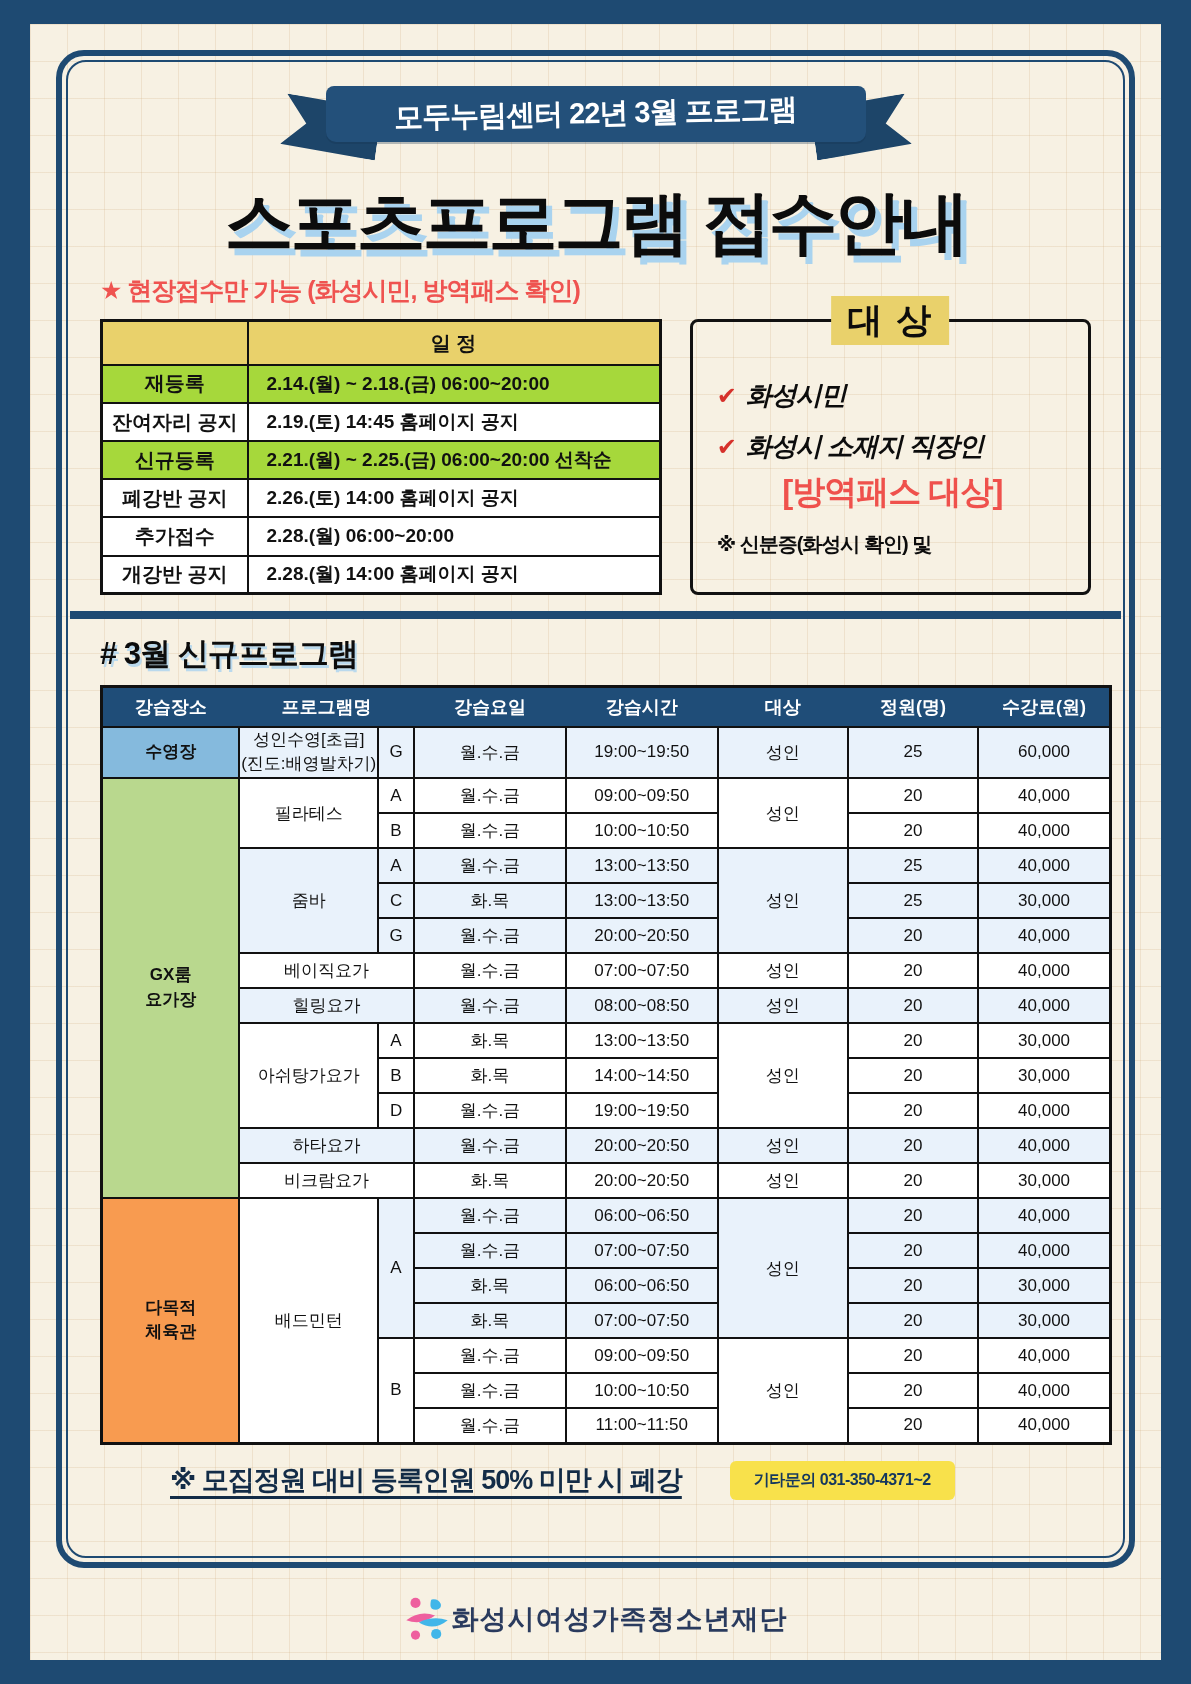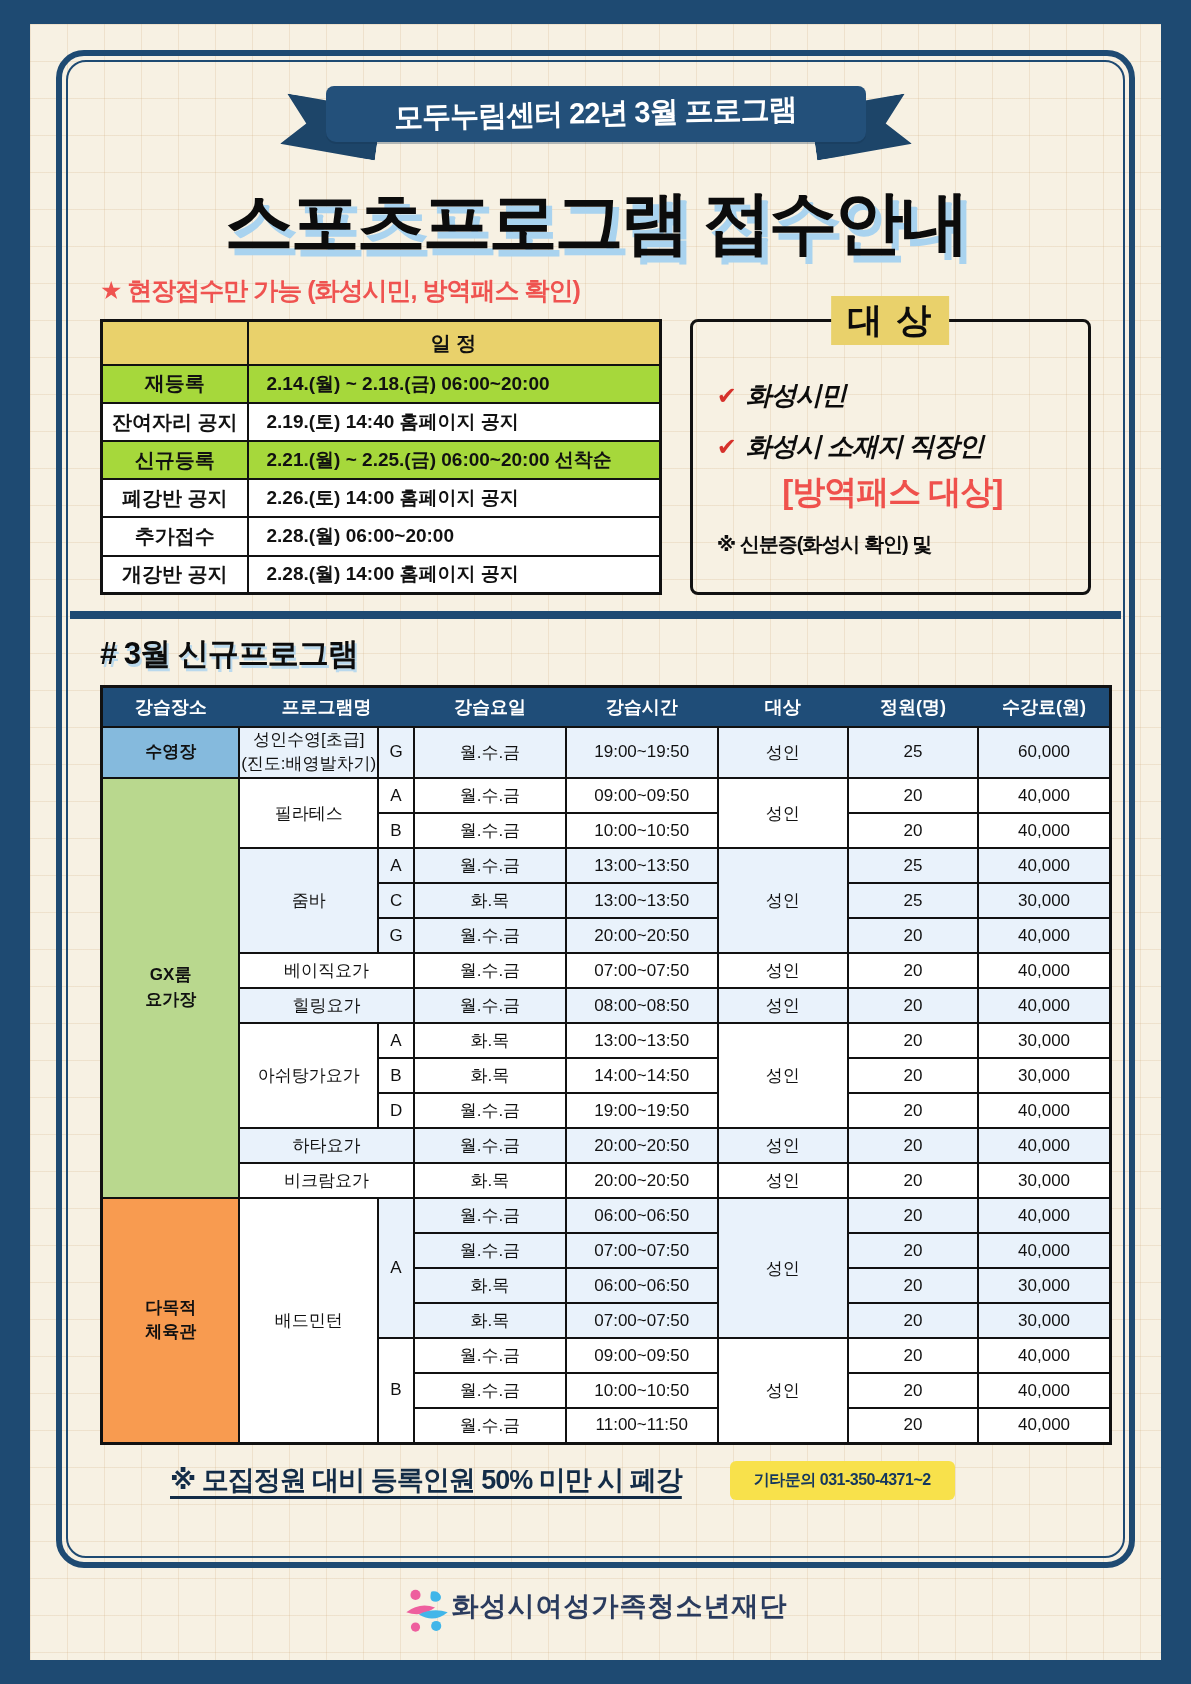--- a/index.html
+++ b/index.html
@@ -100,21 +100,21 @@
   .closure-note {
     margin-left:70px; font-size:27px; font-weight:900; color:#132c47; letter-spacing:-1px;
     text-decoration:underline; text-decoration-thickness:3px; text-underline-offset:7px;
   }
   .contact-pill {
     margin-left:48px; background:#f8e14b; color:#14375e; font-size:16px; font-weight:900;
     padding:9px 24px; border-radius:6px; letter-spacing:-0.5px;
   }
 
   
-  .footer { position:absolute; left:0; right:0; bottom:10px; height:62px; display:flex; align-items:flex-start; justify-content:center; gap:2px; }
+  .footer { position:absolute; left:0; right:0; bottom:10px; height:62px; display:flex; align-items:center; justify-content:center; gap:2px; }
   .footer-text { font-size:27px; font-weight:bold; color:#2a3b5e; letter-spacing:1px; }
 </style>
 </head>
 <body>
 
 <div class="card">
   <div class="frame">
     <div class="frame-inner"></div>
     <div class="content">
 
@@ -136,21 +136,21 @@
               <tr class="head">
             <td class="lab"></td>
             <td class="val">일 정</td>
           </tr>
           <tr class="hl">
             <td class="lab">재등록</td>
             <td class="val">2.14.(월) ~ 2.18.(금) 06:00~20:00</td>
           </tr>
           <tr>
             <td class="lab">잔여자리 공지</td>
-            <td class="val">2.19.(토) 14:40 홈페이지 공지</td>
+            <td class="val">2.19.(토) 14:45 홈페이지 공지</td>
           </tr>
           <tr class="hl">
             <td class="lab">신규등록</td>
             <td class="val">2.21.(월) ~ 2.25.(금) 06:00~20:00 선착순</td>
           </tr>
           <tr>
             <td class="lab">폐강반 공지</td>
             <td class="val">2.26.(토) 14:00 홈페이지 공지</td>
           </tr>
           <tr>

